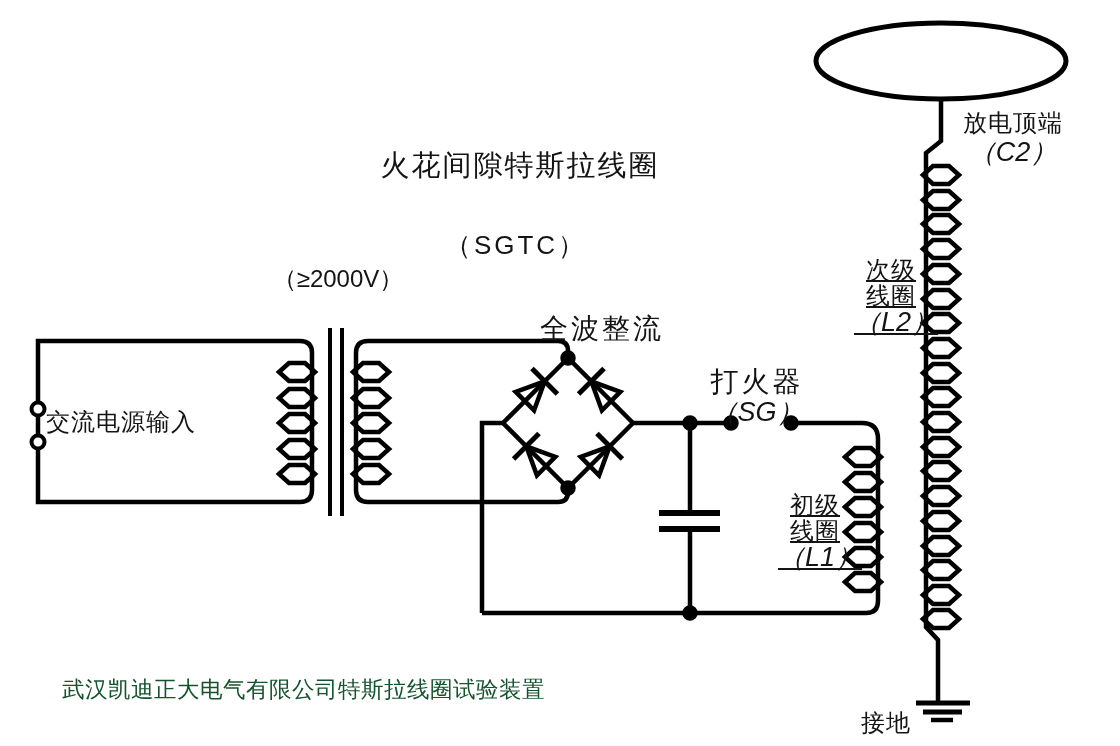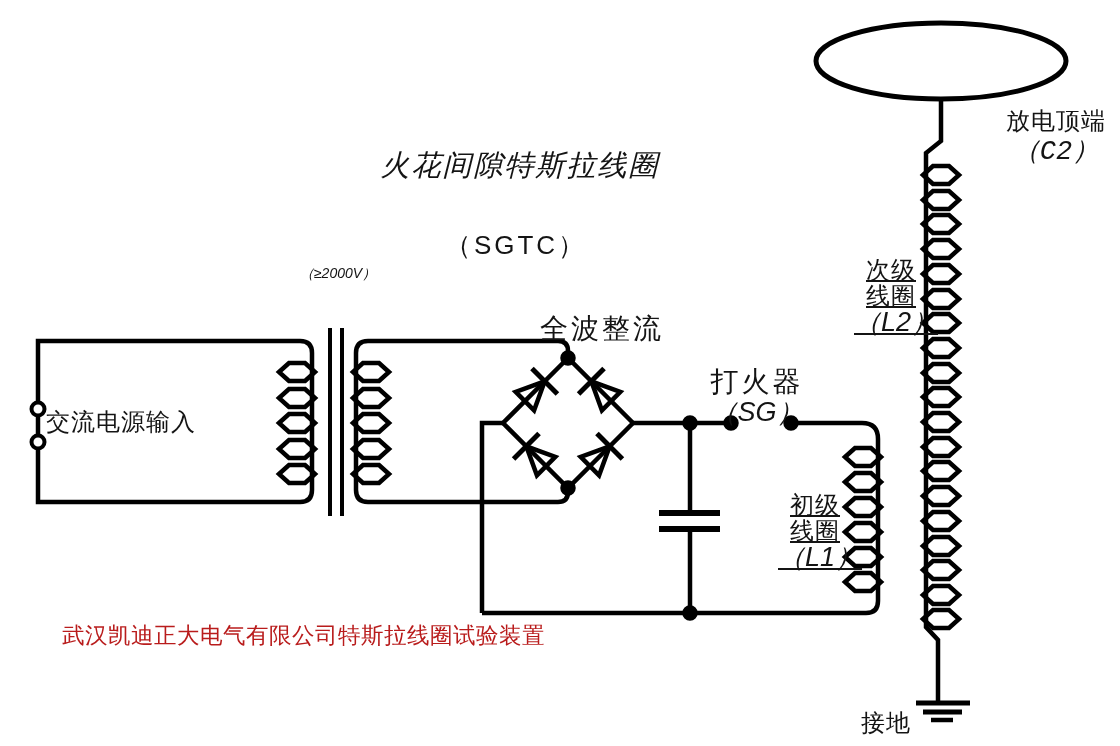--- a/index.html
+++ b/index.html
@@ -13,21 +13,21 @@
     overflow: hidden;
   }
   #schematic { position: absolute; left: 0; top: 0; }
   .lbl {
     position: absolute;
     color: #141414;
     white-space: nowrap;
     line-height: 1.12;
   }
   .center { text-align: center; white-space: normal; }
-  .title-1 { font-size: 29px; letter-spacing: 2px; font-style: italic; }
+  .title-1 { font-size: 29px; letter-spacing: 2px; }
   .title-2 { font-size: 26px; letter-spacing: 3px; }
   .big   { font-size: 28px; letter-spacing: 3px; }
   .med   { font-size: 24px; letter-spacing: 1px; }
   .ref   { font-size: 27px; font-style: italic; letter-spacing: 0px; }
   .stack { line-height: 26px; text-decoration: underline; }
   .footer-line {
     position: absolute;
     font-family: "Liberation Serif", serif;
     font-size: 22.5px;
     letter-spacing: 0.5px;
@@ -159,21 +159,21 @@
         <path d="M 923,712 H 962" stroke-width="5"></path>
         <path d="M 931,720 H 953" stroke-width="4.5"></path>
       </g>
     </g>
   </svg>
 
   <div class="lbl title-1 center" style="left:360px; top:149px; width:320px;">火花间隙特斯拉线圈</div>
   <div class="lbl title-2 center" style="left:416px; top:191px; width:200px;margin-top:40px;">（SGTC）</div>
 
   <div class="lbl center" style="left:256px; top:266px; width:164px;">
-    <div style="font-size:14px;font-style:italic;">（≥2000V）</div>
+    <div style="font-size:24px;">（≥2000V）</div>
   </div>
 
   <div class="lbl big center" style="left:518px; top:313px; width:168px;">全波整流</div>
 
   <div class="lbl med" style="left:46px; top:409px;">交流电源输入</div>
 
   <div class="lbl center" style="left:700px; top:366px; width:114px;">
     <div class="big">打火器</div>
     <div class="ref">（SG）</div>
   </div>
@@ -184,22 +184,22 @@
     <div class="med">线圈</div>
     <div class="ref">（L1）</div>
   </div>
 
   <div class="lbl center stack" style="left:854px; top:257px; width:74px;">
     <div class="med">次级</div>
     <div class="med">线圈</div>
     <div class="ref">（L2）</div>
   </div>
 
-  <div class="lbl center" style="left:995px; top:110px; width:122px;font-family:Liberation Mono, monospace;">
+  <div class="lbl center" style="left:952px; top:110px; width:122px;">
     <div class="med">放电顶端</div>
     <div class="ref">（C2）</div>
   </div>
 
   <div class="lbl med center" style="left:856px; top:710px; width:60px;">接地</div>
 
-  <div class="footer-line" style="left: 62px; top: 620px; color: #b91c1c;">武汉凯迪正大电气有限公司特斯拉线圈试验装置</div>
+  <div class="footer-line" style="left: 62px; top: 674px; color: #14532d;">武汉凯迪正大电气有限公司特斯拉线圈试验装置</div>
 
 </div>
 
 </body></html>

